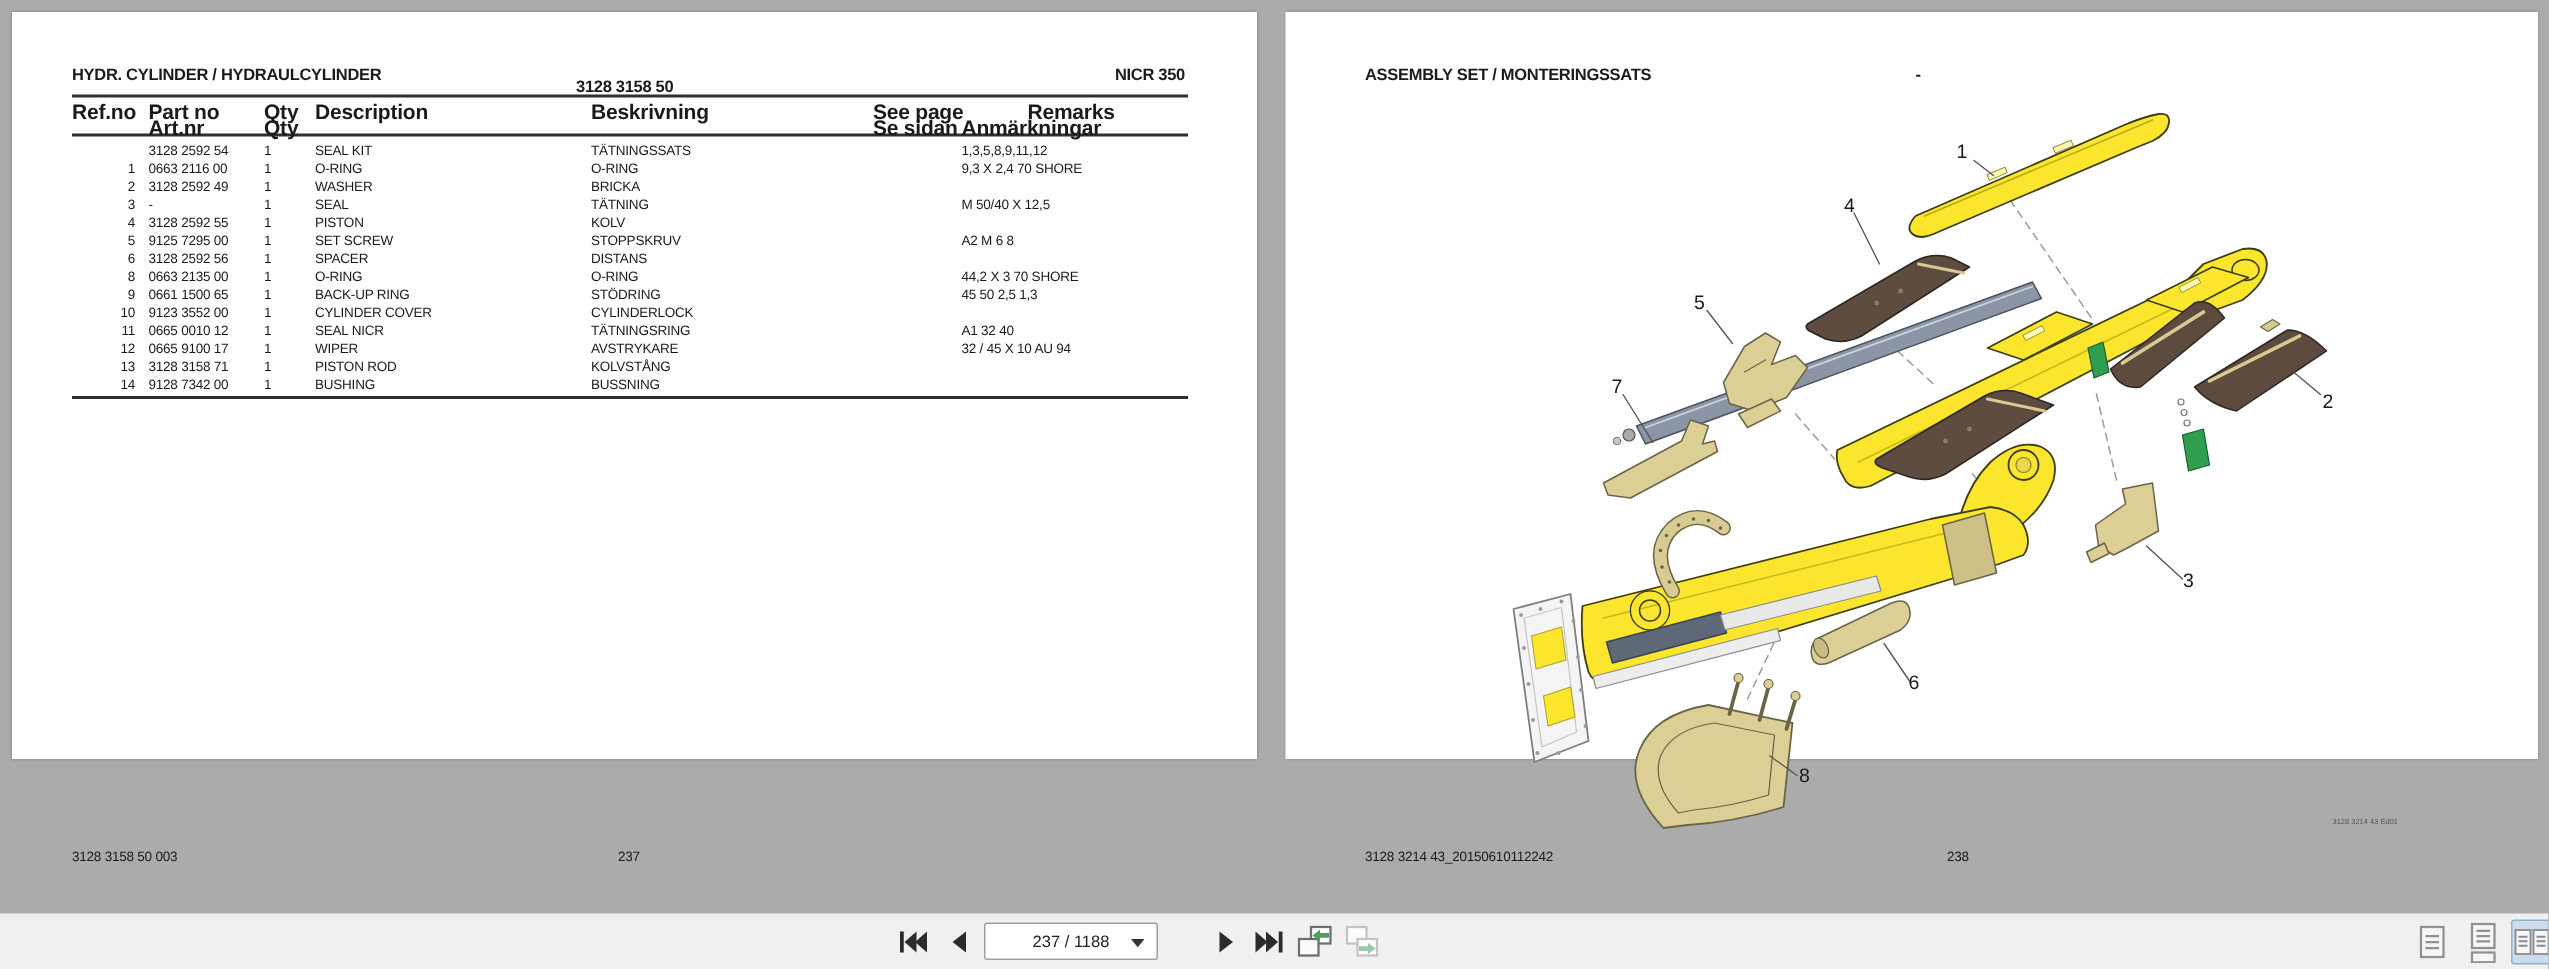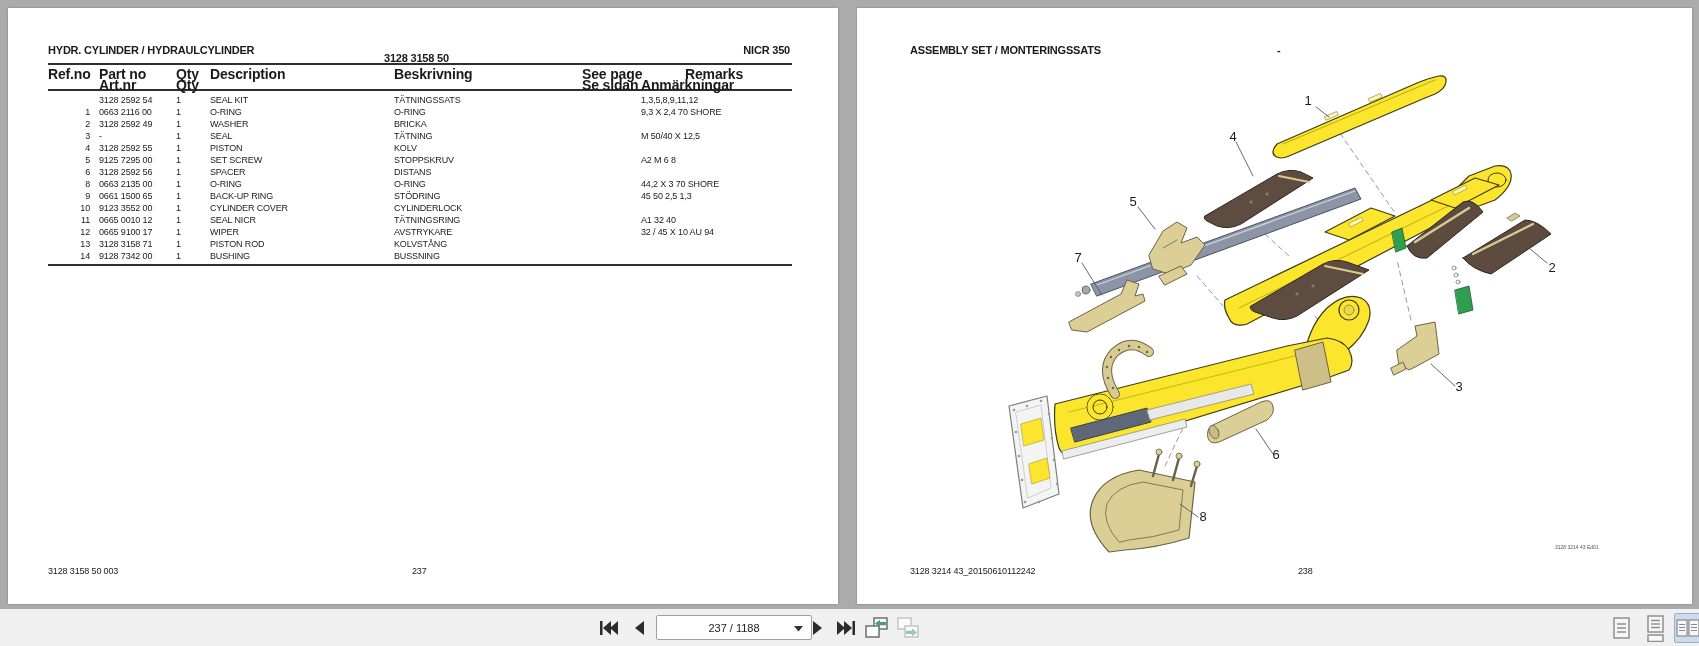--- a/index.html
+++ b/index.html
@@ -1,18 +1,18 @@
 <!DOCTYPE html>
 <html><head>
 <meta charset="utf-8">
 <style>
   * { margin:0; padding:0; box-sizing:border-box; }
   html,body { width:1699px; height:646px; overflow:hidden; }
   body { background:#ababab; position:relative; font-family:"Liberation Sans", sans-serif; color:#1a1a1a; }
-  .page { position:absolute; top:8px; height:596px; background:#ffffff; box-shadow:0 0 2px rgba(0,0,0,.28); }
+  .page { position:absolute; top:8px; height:498px; background:#ffffff; box-shadow:0 0 2px rgba(0,0,0,.28); }
   #left-page  { left:8px;   width:830px; }
   #right-page { left:857px; width:835px; }
   .abs { position:absolute; white-space:nowrap; }
   .pg-title { font-size:11px; font-weight:bold; letter-spacing:-0.2px; }
   .small { font-size:9px; letter-spacing:-0.15px; }
   .hdr { font-size:14px; font-weight:bold; letter-spacing:-0.15px; }
   .rule { position:absolute; left:40px; width:744px; height:1.5px; background:#2f2f2f; }
   #parts-rows { position:absolute; left:0; top:86px; width:830px; }
   .trow { position:relative; height:12px; }
   .tc { position:absolute; top:0; font-size:9px; letter-spacing:-0.15px; white-space:nowrap; line-height:12px; }
@@ -20,21 +20,21 @@
   .c-part { left:91px; }
   .c-qty  { left:168px; }
   .c-desc { left:202px; }
   .c-beskr{ left:386px; }
   .c-page { left:574px; }
   .c-rem  { left:633px; }
   #diagram { position:absolute; left:0; top:0; width:835px; height:596px; }
   
   #toolbar { position:absolute; left:0; top:609px; width:1699px; height:37px; background:#f0f0f0; }
   .tb-btn { position:absolute; background:transparent; border:none; padding:0; cursor:default; }
-  #page-box { position:absolute; left:656px; top:6px; width:156px; height:25px; background:#fff;
+  #page-box { position:absolute; left:656px; top:6px; width:116px; height:25px; background:#fff;
               border:1px solid #9f9f9f; border-radius:2px; display:flex; align-items:center;
               justify-content:center; font-size:11px; color:#222; }
   #page-caret { position:absolute; right:8px; top:10px; }
   #view-two { position:absolute; left:1674px; top:4px; width:26px; height:30px;
               background:#ccdcec; border:1px solid #8fb0cf; border-radius:2px; }
 </style>
 </head>
 <body>
 
 <div class="page" id="left-page">

